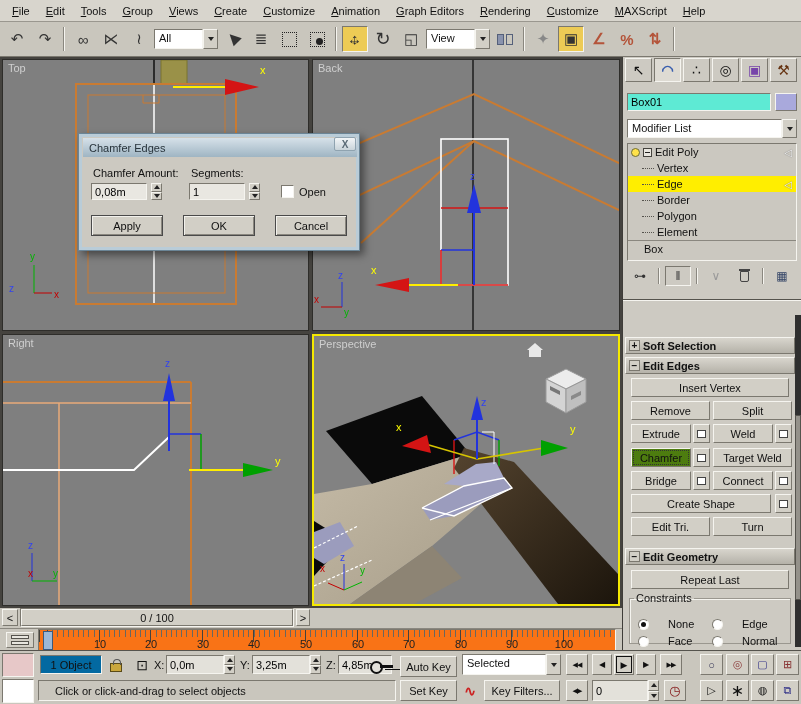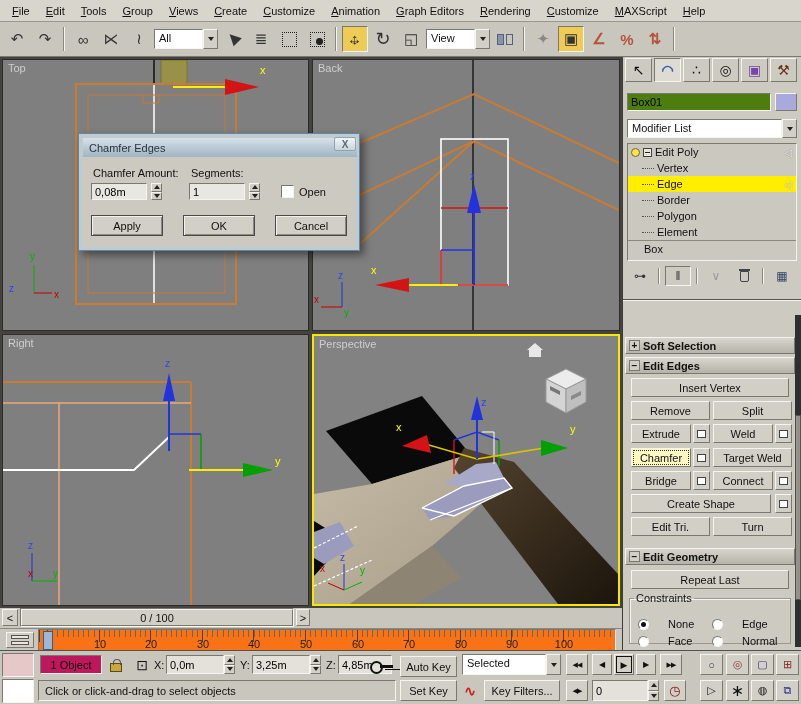--- a/index.html
+++ b/index.html
@@ -68,21 +68,21 @@
 .tree{width:12px;border-bottom:1px dotted #55534d;height:0;margin-left:11px}
 .bulb{width:9px;height:9px;border-radius:50%;background:#ffe24a;border:1px solid #6b6b3a}
 .expbox{width:9px;height:9px;border:1px solid #44423d;background:#e8e6df;position:relative}
 .expbox::before{content:"";position:absolute;left:1px;top:3px;width:5px;height:1px;background:#222}
 .subarrow{margin-left:auto;margin-right:4px;color:#fff;text-shadow:0 0 1px #333;font-size:10px}
 .stkbtn{width:26px;height:20px;display:flex;align-items:center;justify-content:center;font-size:12px;color:#333;cursor:pointer}
 .rhead{position:absolute;left:2px;width:170px;height:17px;display:flex;align-items:center;background:linear-gradient(#d8d5cd,#b5b2a9);border:1px solid;border-color:#f5f4ef #7b786f #7b786f #f5f4ef;font-weight:bold;cursor:pointer}
 .rhead .pm{width:11px;height:11px;margin:0 3px;border:1px solid #7b786f;background:#d2cfc6;display:flex;align-items:center;justify-content:center;font-size:10px;font-weight:bold}
 .rhead .tt{flex:1;text-align:left;margin-right:17px}
 .pbtn{position:absolute;display:flex;align-items:center;justify-content:center;background:#d2cfc6;border:1px solid;border-color:#f5f4ef #7b786f #7b786f #f5f4ef;cursor:pointer;font-size:11px}
-.pbtn.hl{background:#fef9c3;outline:1px dotted #333;outline-offset:-3px}
+.pbtn.hl{background:#4d7c0f;outline:1px dotted #333;outline-offset:-3px}
 .sqbox{position:absolute;width:17px;height:19px;background:#d2cfc6;border:1px solid;border-color:#f5f4ef #7b786f #7b786f #f5f4ef;display:flex;align-items:center;justify-content:center;cursor:pointer}
 .sqbox::before{content:"";width:7px;height:6px;background:#fff;border:1px solid #444}
 .gbox{position:absolute;border:1px solid #9a978f;box-shadow:1px 1px 0 #f5f4ef inset}
 .gbox legend{font-size:11px;margin-left:4px;padding:0 2px}
 .radio{position:absolute;display:flex;align-items:center;gap:19px;cursor:pointer}
 .rdot{width:11px;height:11px;border-radius:50%;background:#fff;border:1px solid;border-color:#7b786f #f5f4ef #f5f4ef #7b786f;display:flex;align-items:center;justify-content:center}
 .rdot.on::before{content:"";width:5px;height:5px;border-radius:50%;background:#111}
 .cpscroll{position:absolute;left:172px;top:258px;width:6px;height:332px;background:#2f2f2f}
 .cpthumb{position:absolute;left:0;width:6px;background:#94918a;border:1px solid #55534d}
 
@@ -327,21 +327,21 @@
     <span class="tk">90</span>
     <span class="tk">100</span>
     <span class="tmark"></span>
   </div>
 </div>
 
 <div class="statusbar">
   <span class="sunken abs" style="left:2px;top:2px;width:32px;height:24px;background:#e7c8c8"></span>
   <span class="sunken abs" style="left:2px;top:28px;width:32px;height:24px;background:#fff"></span>
 
-  <span class="sunken abs flat" style="left:40px;top:4px;width:62px;height:19px;background:#be185d">1 Object</span>
+  <span class="sunken abs flat" style="left:40px;top:4px;width:62px;height:19px;background:#0369a1">1 Object</span>
   <span class="abs flat" style="left:106px;top:4px;width:20px;height:19px">
       <span class="lockicon"></span>
     </span>
   <span class="abs flat" style="left:132px;top:4px;width:20px;height:19px;font-size:14px">⊡</span>
 
   <span class="abs" style="left:154px;top:8px">X:</span>
   <span class="fld abs" style="left:166px;top:4px;width:58px;height:19px">
       <input readonly="" value="0,0m" style="">
     </span>
   <span class="spin abs" style="left:224px;top:4px;height:19px">
@@ -385,21 +385,21 @@
   <span class="btn abs" style="left:592px;top:3px;width:20px;height:21px;font-size:8px">◀</span>
   <span class="btn abs" style="left:614px;top:3px;width:20px;height:21px;font-size:9px;outline:1px solid #111;outline-offset:-3px">▶</span>
   <span class="btn abs" style="left:636px;top:3px;width:20px;height:21px;font-size:8px">▶</span>
   <span class="btn abs" style="left:660px;top:3px;width:22px;height:21px;font-size:7px;letter-spacing:-1px">▶▶</span>
 
   <span class="btn abs" style="left:700px;top:3px;width:23px;height:21px;color:#335;font-weight:bold">○</span>
   <span class="btn abs" style="left:726px;top:3px;width:23px;height:21px;color:#833">◎</span>
   <span class="btn abs" style="left:751px;top:3px;width:23px;height:21px;color:#338">▢</span>
   <span class="btn abs" style="left:776px;top:3px;width:23px;height:21px;color:#833">⊞</span>
 
-  <div class="sunken abs" style="left:38px;top:29px;width:358px;height:21px;display:flex;align-items:center;padding-left:6px">
+  <div class="sunken abs" style="left:38px;top:29px;width:358px;height:21px;display:flex;align-items:center;padding-left:16px">
     <span>Click or click-and-drag to select objects</span>
   </div>
   <span class="btn abs" style="left:400px;top:29px;width:57px;height:21px">Set Key</span>
   <span class="abs flat curveico" style="left:460px;top:29px;width:20px;height:21px">∿</span>
   <span class="btn abs" style="left:484px;top:29px;width:76px;height:21px">Key Filters...</span>
   <span class="btn abs" style="left:566px;top:29px;width:22px;height:21px;font-size:7px;letter-spacing:-1px">◀▶</span>
   <span class="fld abs" style="left:592px;top:29px;width:56px;height:21px">
       <input readonly="" value="0" style="">
     </span>
   <span class="spin abs" style="left:648px;top:29px;height:21px">
@@ -419,21 +419,21 @@
 </div>
 
 <div class="cmdpanel">
   <span class="cptab" style="left:2px">↖</span>
   <span class="cptab on" style="left:31px;color:#3a5fae;font-weight:bold">◠</span>
   <span class="cptab" style="left:60px">∴</span>
   <span class="cptab" style="left:89px">◎</span>
   <span class="cptab" style="left:118px;color:#7744aa">▣</span>
   <span class="cptab" style="left:147px;color:#663311">⚒</span>
 
-  <span class="fld abs" style="left:4px;top:36px;width:144px;height:18px;background:#4d7c0f">
+  <span class="fld abs" style="left:4px;top:36px;width:144px;height:18px;background:#5eead4">
       <input readonly="" value="Box01" style="">
     </span>
   <span class="raised abs" style="left:152px;top:36px;width:22px;height:18px;background:#a9a9dc"></span>
 
   <div class="ddl abs" style="left:4px;top:62px;width:170px;height:19px">
     <span class="val">Modifier List</span>
     <span class="darw">
         <span class="tdown"></span>
       </span>
   </div>

